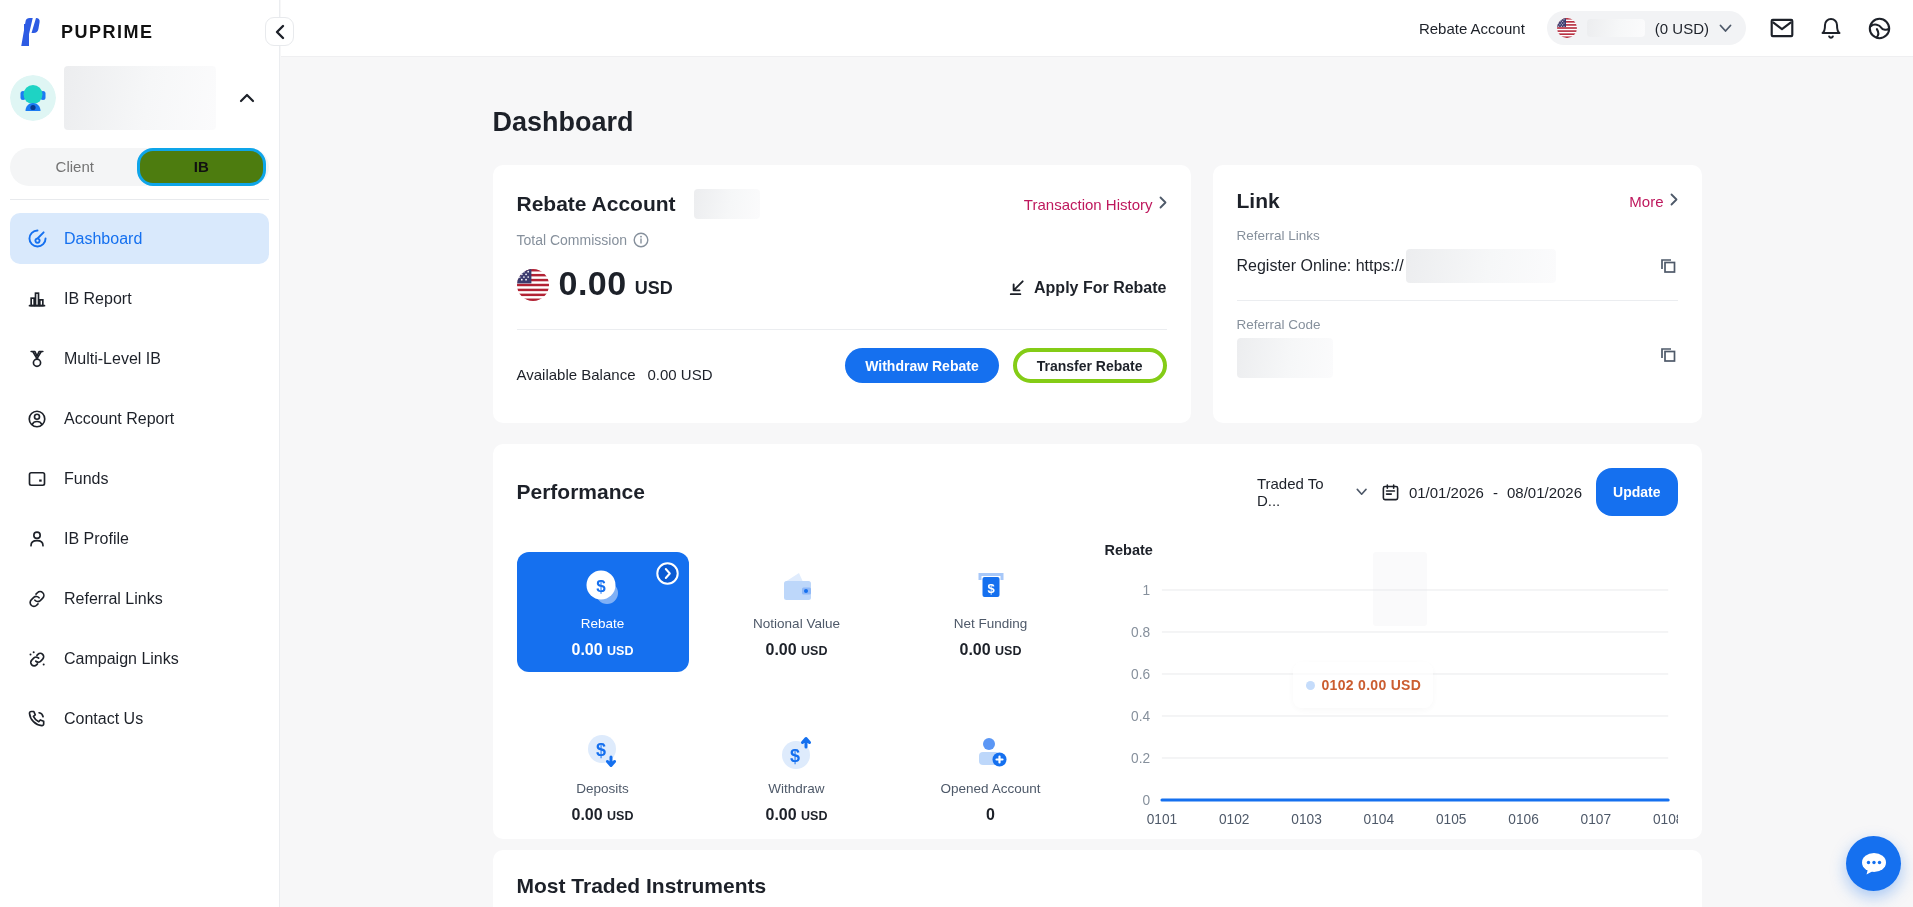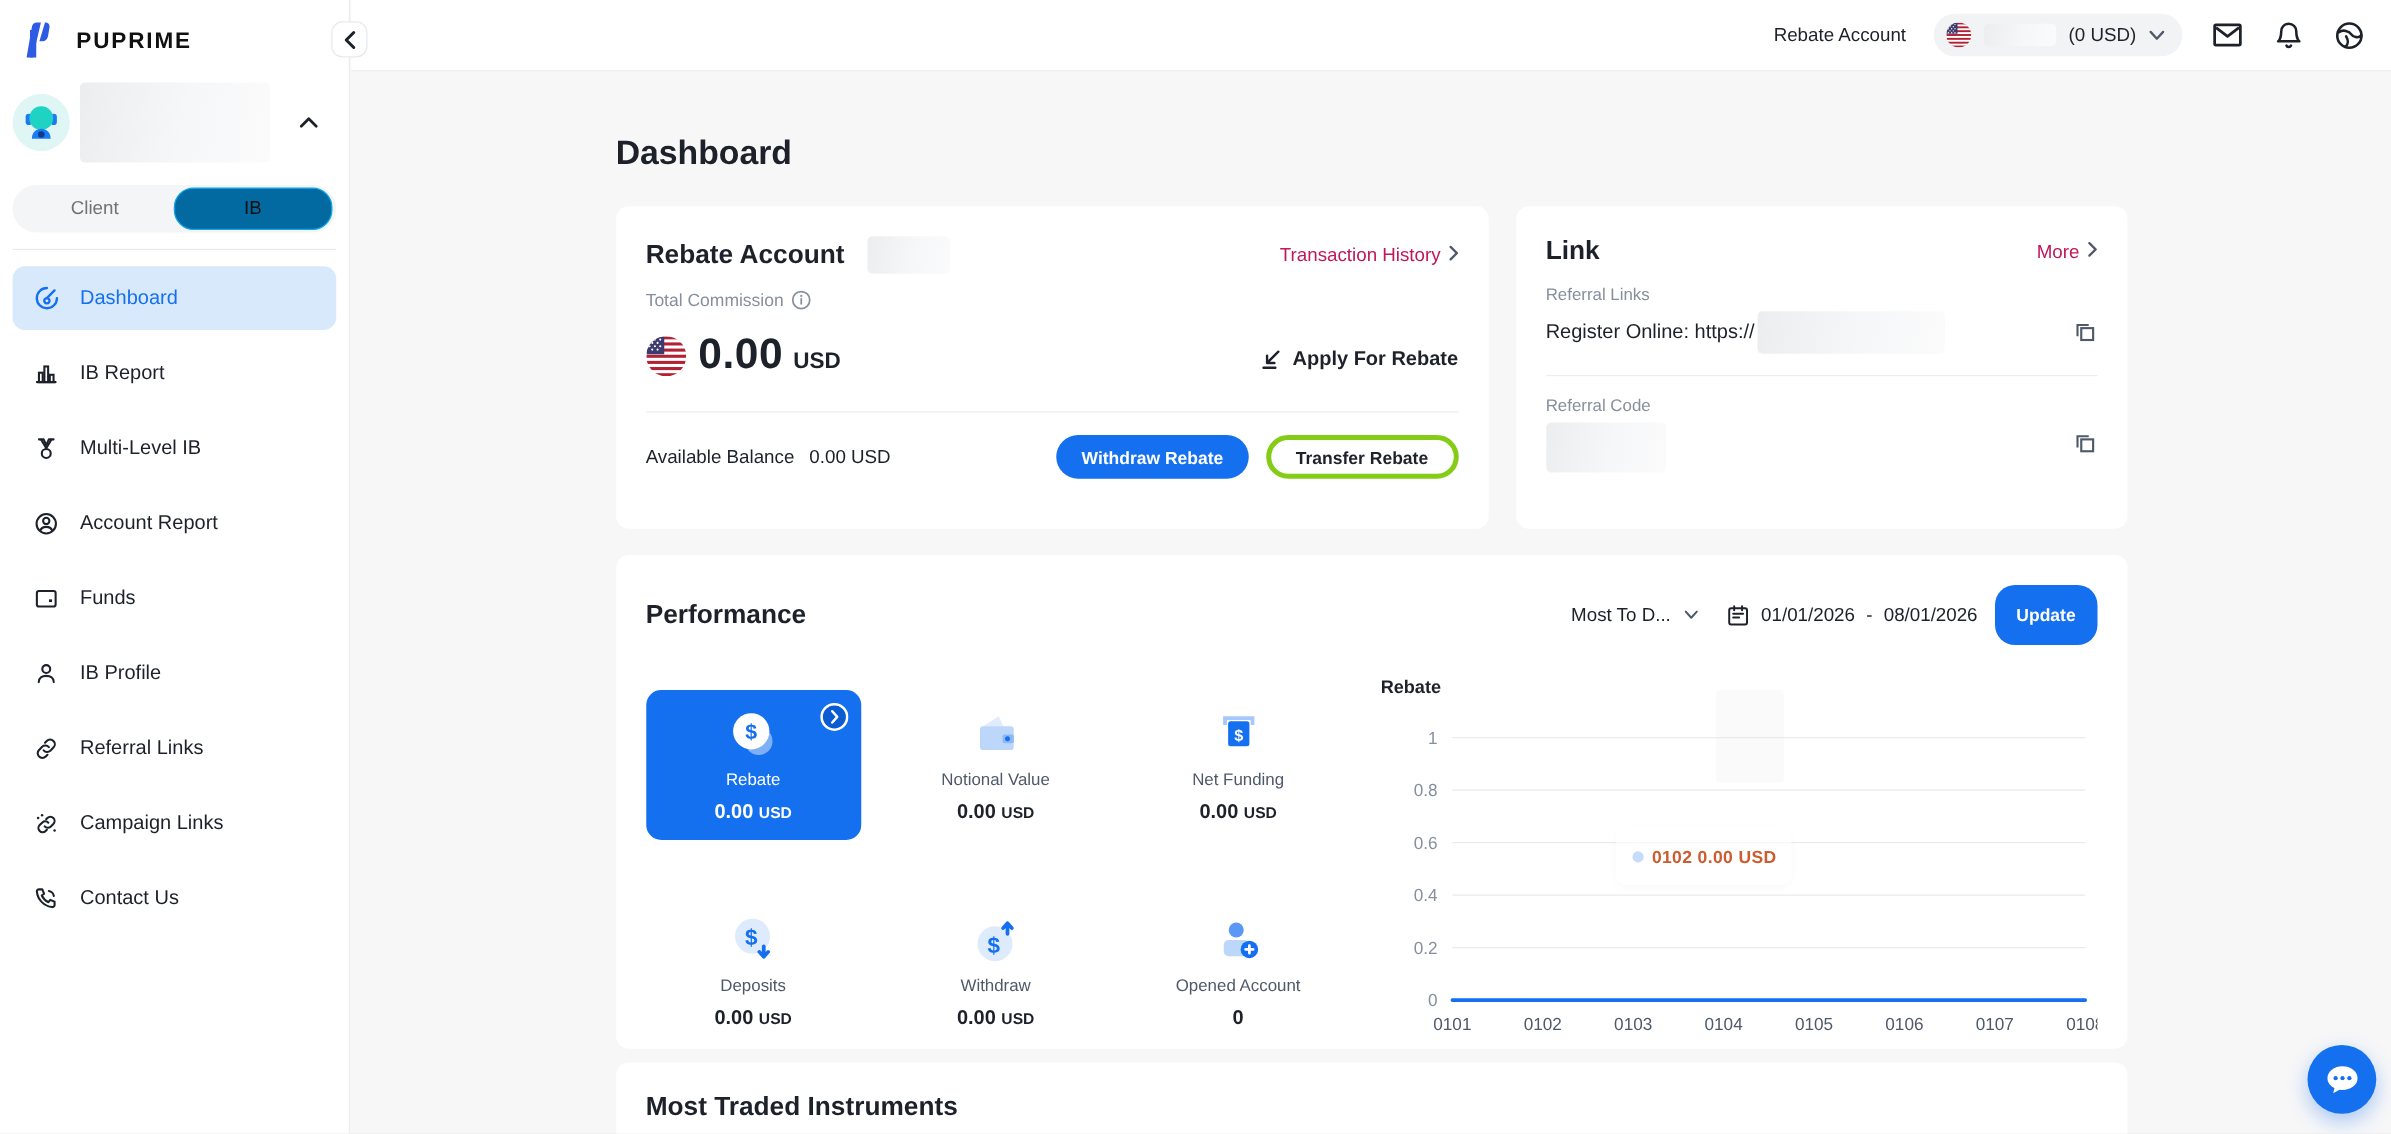--- a/index.html
+++ b/index.html
@@ -23,21 +23,21 @@
   .profile-row { display:flex; align-items:center; margin:16px 12px 0 10px; }
   .avatar { width:46px; height:46px; border-radius:50%; flex:0 0 46px; }
   .blur-block { background:linear-gradient(100deg,#ECEDEF 0%,#F6F7F8 55%,#FBFBFC 100%); border-radius:4px; }
   .profile-name { width:152px; height:64px; margin-left:8px; }
   .profile-chevron { margin-left:auto; margin-right:12px; }
   .role-toggle {
     display:flex; align-items:center; margin:18px 10px 0 10px; height:38px;
     background:#F4F5F6; border-radius:19px; padding:3px;
   }
   .role-opt { flex:1; text-align:center; font-size:15px; color:#737373; line-height:32px; border-radius:16px; cursor:pointer; }
-  .role-opt.active { background:#0369a1; border:1px solid #0ea5e9; color:#111; font-weight:400; }
+  .role-opt.active { background:#4d7c0f; border:3px solid #0ea5e9; color:#111; font-weight:700; }
   .logout-row {
     display:flex; align-items:center; gap:13px; margin:13px 10px 0 10px; height:51px;
     background:#F4F5F6; border-radius:10px; padding-left:22px; font-size:16px; cursor:pointer;
   }
   .side-divider { height:1px; background:#E8EAED; margin:13px 10px; }
   .menu { padding:0 10px; }
   .menu-item {
     display:flex; align-items:center; gap:16px; height:51px; margin-bottom:9px;
     padding-left:16px; border-radius:10px; font-size:16px; color:#1D2129; cursor:pointer;
   }
@@ -69,21 +69,21 @@
   .card-title { font-size:21px; font-weight:700; }
   .title-badge { width:66px; height:30px; margin-left:18px; }
   .link-btn { margin-left:auto; display:flex; gap:6px; font-size:15px; color:#be185d; cursor:pointer; }
   .muted-row { display:flex; align-items:center; gap:6px; margin-top:13px; font-size:14px; color:#86909C; }
   .amount-row { display:flex; align-items:flex-end; margin-top:16px; }
   .amount-flag { width:32px; height:32px; margin-bottom:2px; }
   .amount-val { font-size:34px; font-weight:700; margin-left:10px; letter-spacing:.5px; }
   .amount-cur { font-size:18px; font-weight:700; margin-left:8px; margin-bottom:4px; }
   .apply-btn { margin-left:auto; display:flex; align-items:center; gap:8px; font-size:16px; font-weight:600; margin-bottom:6px; cursor:pointer; }
   .card-divider { height:1px; background:#EBEDF0; margin-top:26px; }
-  .balance-row { display:flex; align-items:center; margin-top:18px; font-size:15px; }
+  .balance-row { display:flex; align-items:flex-end; margin-top:18px; font-size:15px; }
   .balance-val { margin-left:12px; font-weight:500; }
   .btn { height:35px; border-radius:18px; padding:0 20px; font-size:14px; font-weight:700; border:none; cursor:pointer; font-family:inherit; }
   .btn-primary { background:#1570EF; color:#fff; }
   .btn-ghost { background:#fff; color:#1D2129; border:4px solid #84cc16; margin-left:14px; }
   .balance-row .btn-primary { margin-left:auto; }
   .ref-label { font-size:13.5px; color:#86909C; margin-top:15px; }
   .ref-row { display:flex; align-items:center; margin-top:6px; }
   .ref-text { font-size:16px; font-weight:500; white-space:nowrap; }
   .ref-blur { width:150px; height:34px; margin-left:2px; }
   .copy-btn { margin-left:auto; cursor:pointer; display:flex; }
@@ -439,21 +439,21 @@
             </span>
           </div>
         </section>
       </div>
 
       <section class="card perf-card">
         <div class="perf-head">
           <span class="card-title">Performance</span>
           <div class="perf-controls">
             <span class="period-select">
-              <span>Most To D...</span>
+              <span>Traded To D...</span>
               <svg width="12" height="8" viewBox="0 0 13 9">
                   <path d="M1.5 1.5 L6.5 7 L11.5 1.5" fill="none" stroke="#4E5969" stroke-width="1.8" stroke-linecap="round" stroke-linejoin="round"></path>
                 </svg>
             </span>
             <span class="date-range">
               <svg width="19" height="19" viewBox="0 0 24 24">
                   <rect x="3" y="4.5" width="18" height="16.5" rx="2" fill="none" stroke="#1D2129" stroke-width="2"></rect>
                   <path d="M8 2.5v4 M16 2.5v4 M7 10h10 M7 14h6" stroke="#1D2129" stroke-width="2" stroke-linecap="round"></path>
                 </svg>
               <span>01/01/2026</span>

